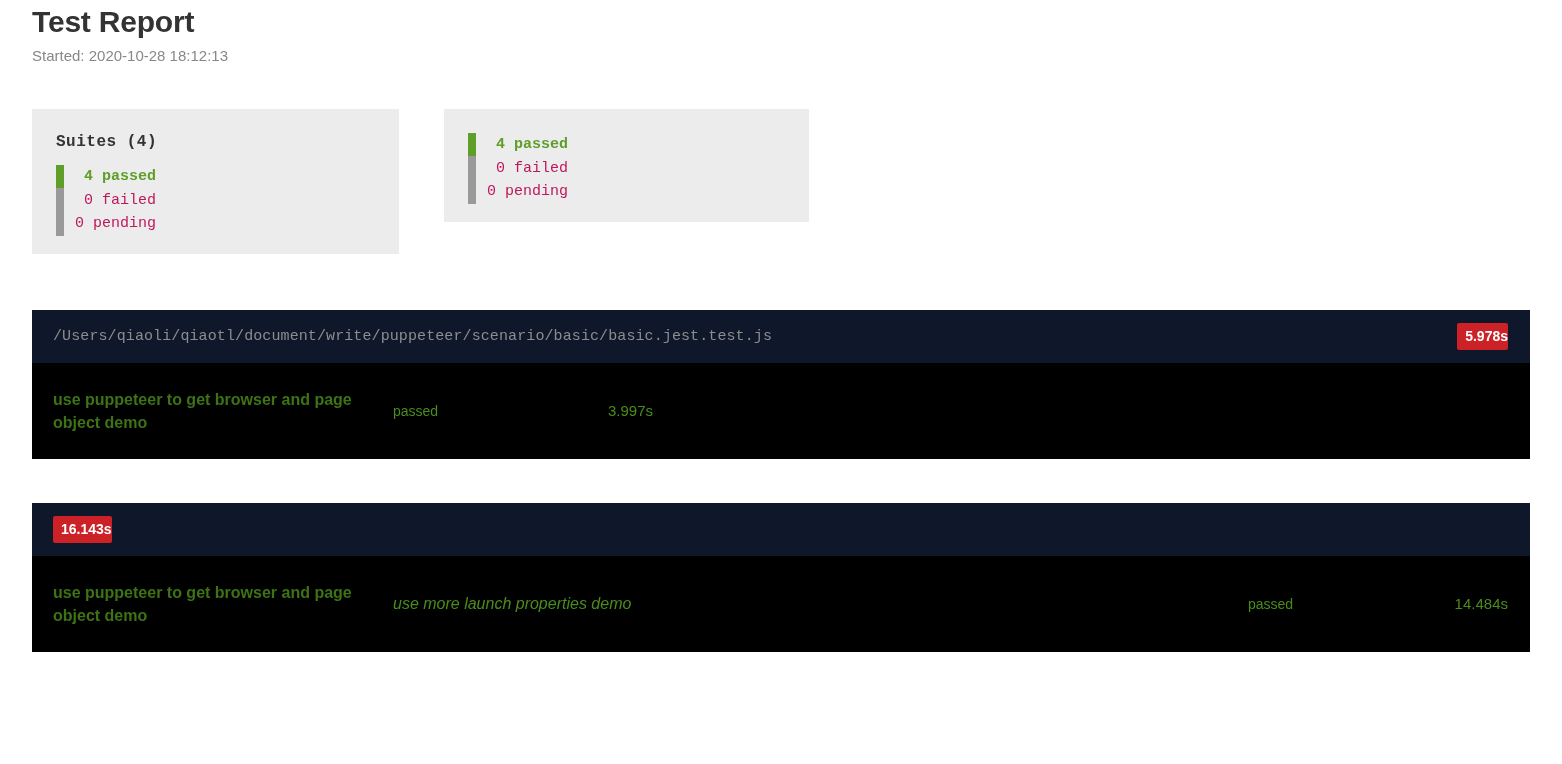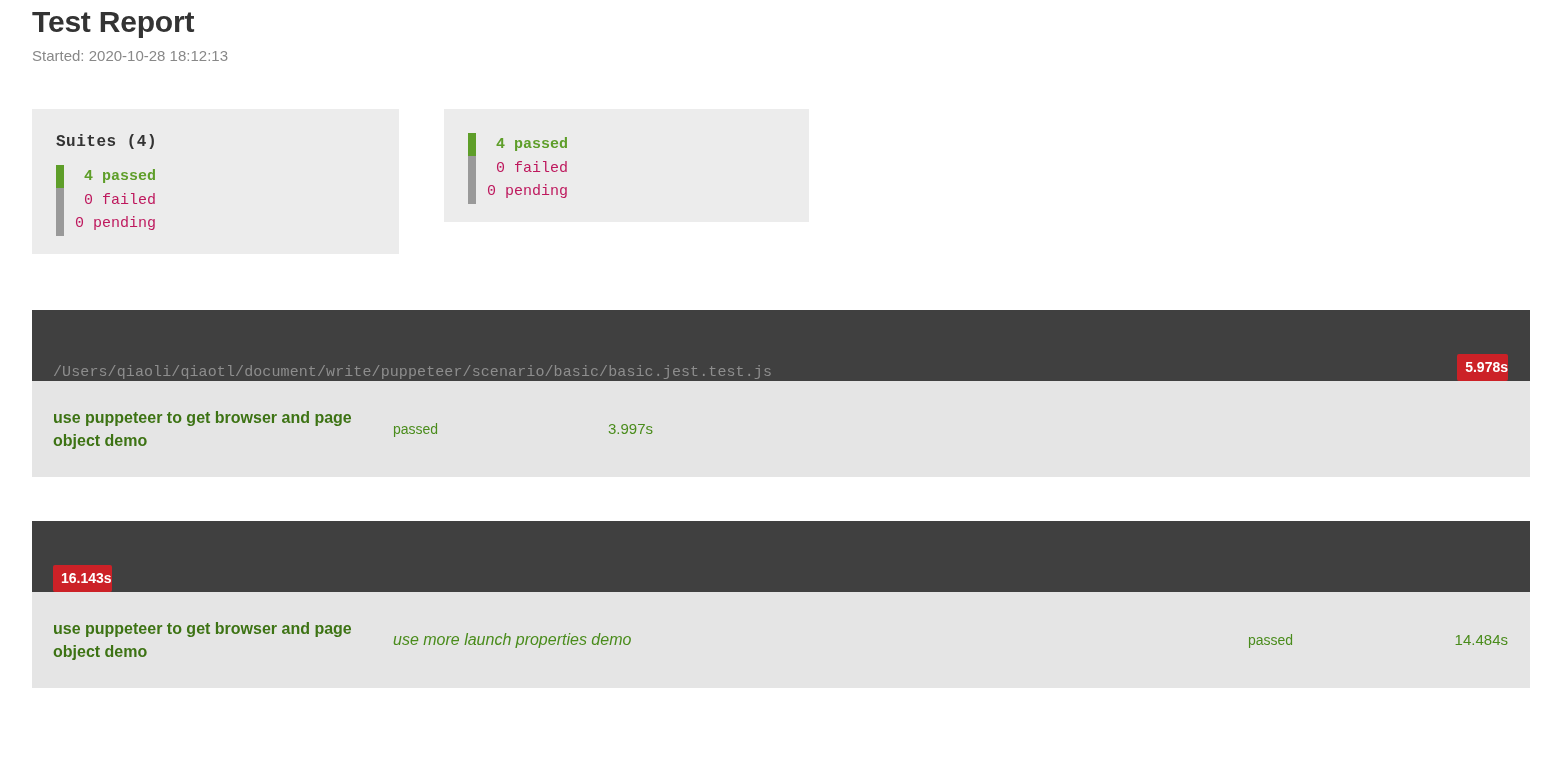--- a/index.html
+++ b/index.html
@@ -87,24 +87,24 @@
   }
   .summary-line.passed { color: #5e9e29; font-weight: bold; }
   .summary-line.failed,
   .summary-line.pending { color: #be185d; }
 
   
   .suites { margin-top: 56px; }
   .suite { margin-bottom: 44px; }
 
   .suite-header {
-    background: #404040;
-    height: 71px;
-    display: flex;
-    align-items: flex-end;
+    background: #0f172a;
+    height: 53px;
+    display: flex;
+    align-items: center;
     padding: 0 22px 0 21px;
   }
   .suite-path {
     font-family: "Liberation Mono", monospace;
     font-size: 15px;
     color: #8d8d8d;
     letter-spacing: 0.1px;
     flex: 1 1 auto;
     white-space: nowrap;
     overflow: hidden;
@@ -114,21 +114,21 @@
     color: #ffffff;
     font-size: 14px;
     font-weight: bold;
     line-height: 1;
     padding: 6px 0 7px 8px;
     border-radius: 2px;
     white-space: nowrap;
   }
 
   .test-row {
-    background: #e5e5e5;
+    background: #000000;
     min-height: 96px;
     display: flex;
     align-items: center;
     padding: 14px 22px 14px 21px;
     color: #3d7314;
   }
   .test-suite-name {
     flex: 0 0 340px;
     font-size: 16px;
     font-weight: bold;

